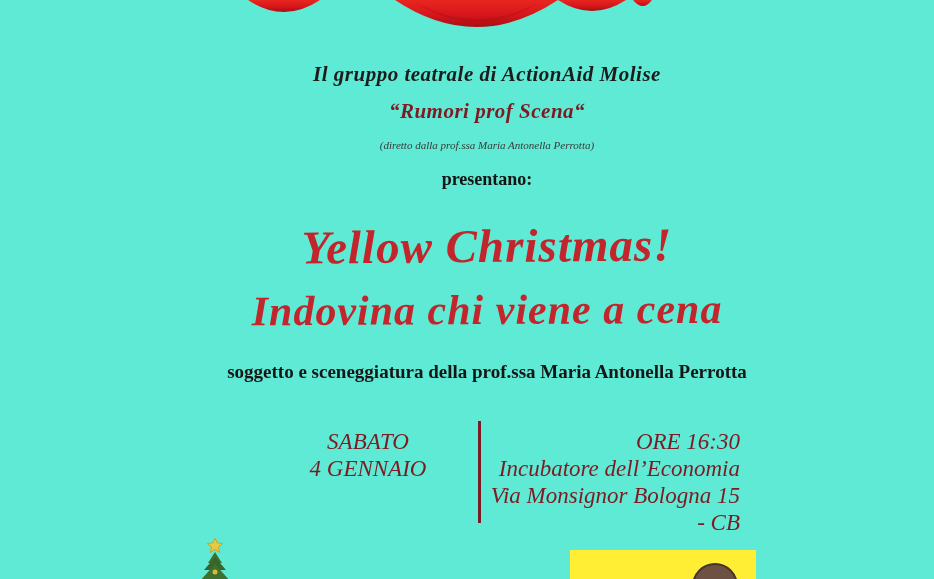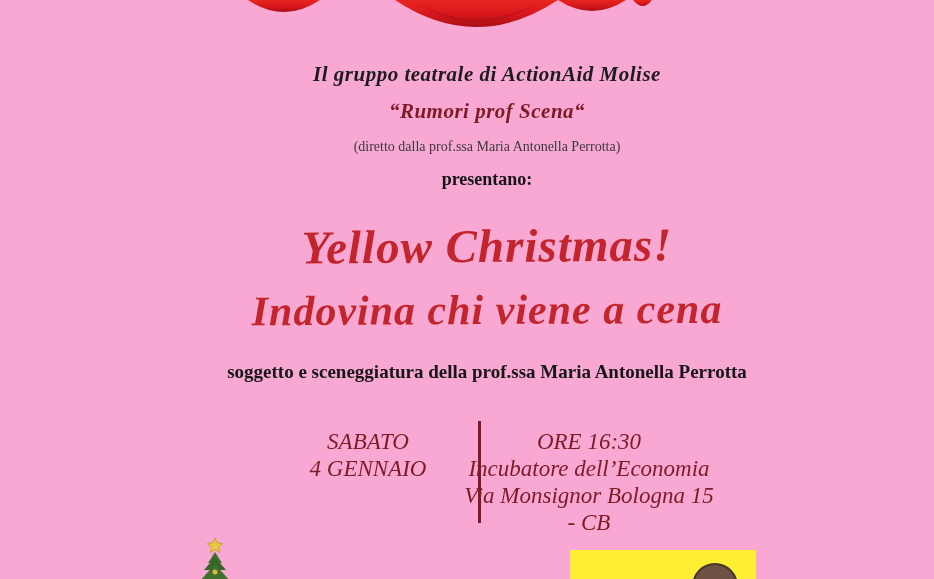--- a/index.html
+++ b/index.html
@@ -1,20 +1,20 @@
 <!DOCTYPE html>
 <html><head>
 <meta charset="utf-8">
 <style>
   html, body { margin: 0; padding: 0; background: #fff; }
   .poster {
     position: relative;
     width: 934px;
     height: 579px;
-    background: #f9a8d4;
+    background: #5eead4;
     overflow: hidden;
     font-family: "Liberation Serif", serif;
   }
   .center-line {
     position: absolute;
     left: 40px;
     right: 0;
     text-align: center;
     white-space: nowrap;
   }
@@ -29,21 +29,22 @@
   .troupe-name {
     top: 99px;
     font-size: 21px;
     font-weight: bold;
     font-style: italic;
     color: #7d1b24;
     letter-spacing: 0.5px;
   }
   .directed-by {
     top: 139px;
-    font-size: 14px;
+    font-size: 11px;
+    font-style: italic;
     color: #3a3a3a;
   }
   .presents {
     top: 169px;
     font-size: 18px;
     font-weight: bold;
     color: #141414;
   }
   .title-1 {
     top: 219px;
@@ -73,21 +74,21 @@
     position: absolute;
     top: 428px;
     text-align: center;
     color: #7d1b24;
     font-size: 23px;
     font-weight: normal;
     font-style: italic;
   }
   .schedule-col div { line-height: 27px; }
   .schedule-date  { left: 268px; width: 200px; }
-  .schedule-venue { left: 458px; width: 262px; }
+  .schedule-venue { left: 478px; width: 262px; text-align: right; }
   .divider {
     position: absolute;
     left: 478px;
     top: 421px;
     width: 3px;
     height: 102px;
     background: #7d1b24;
   }
   .curtain {
     position: absolute;

